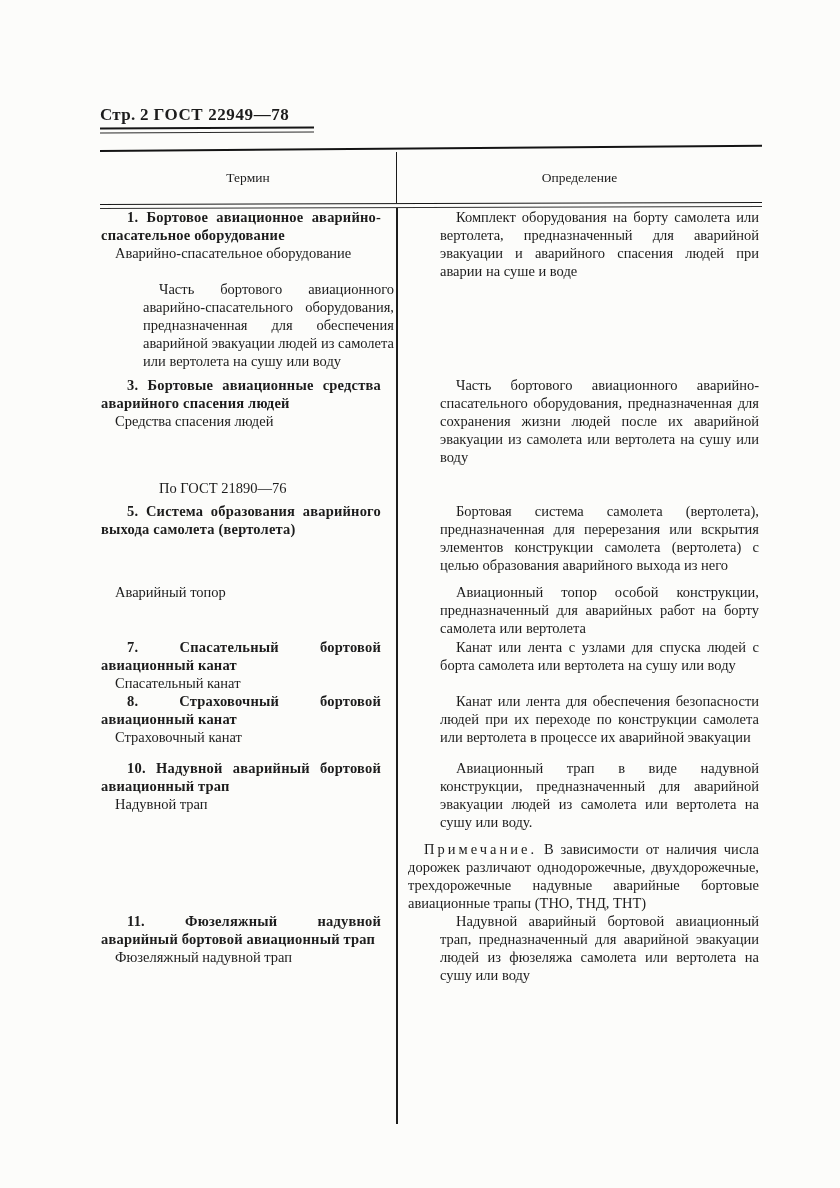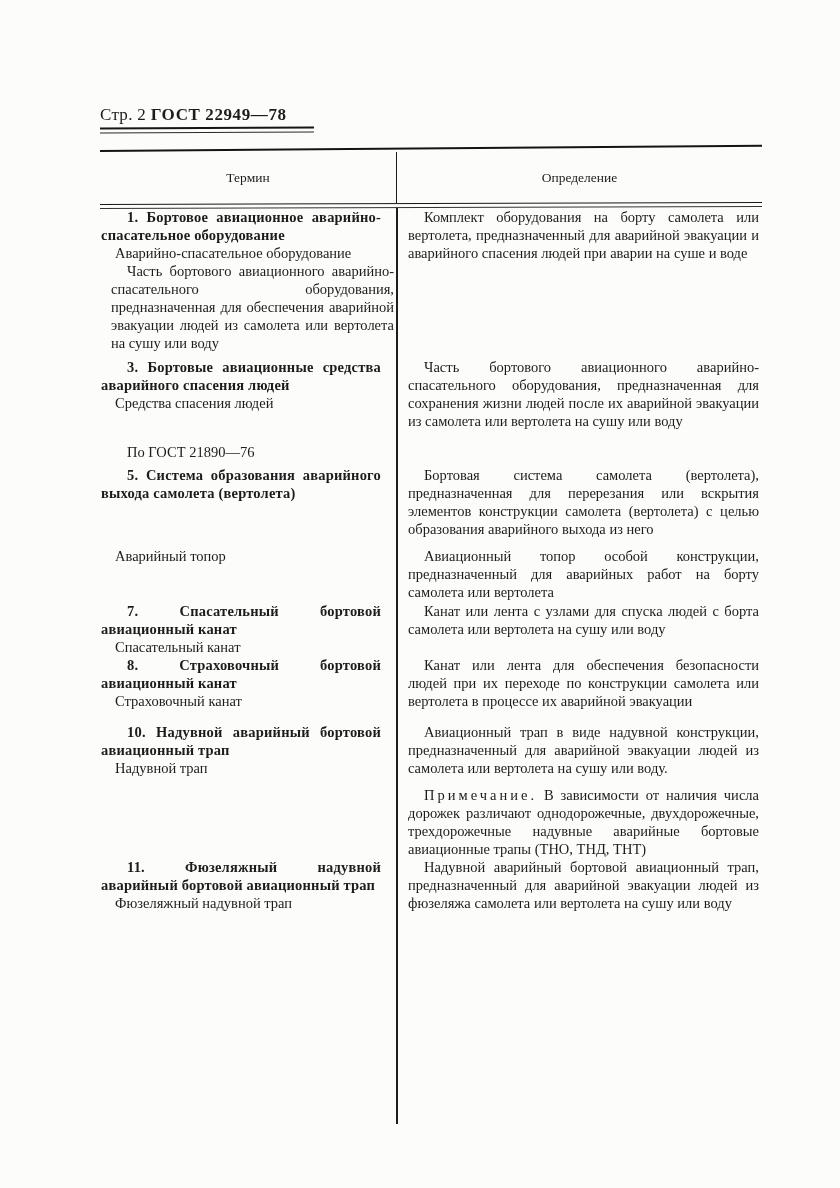--- a/index.html
+++ b/index.html
@@ -6,21 +6,21 @@
   .page{
     position:relative;width:840px;height:1188px;margin:0 auto;
     background:#fcfcfa;color:#1c1c1c;overflow:hidden;
     font-family:"Liberation Serif","DejaVu Serif",serif;
     font-size:14.5px;line-height:18px;
   }
   .content{position:absolute;left:100px;top:106px;width:662px;}
 
   
   .runhead{white-space:nowrap;font-size:17px;letter-spacing:.3px;}
-  .runhead .pg{font-weight:400;}
+  .runhead .pg{font-weight:700;}
   .runhead .doc{font-weight:800;letter-spacing:.6px;}
   .runhead-rule{width:214px;height:3px;margin-top:3px;
     border-top:2.5px solid #161616;border-bottom:1.2px solid #2a2a2a;
     transform:rotate(-.3deg);}
 
   
   .gtable{margin-top:17px;position:relative;}
   .top-rule{height:0;border-top:2.6px solid #141414;transform:rotate(-.45deg);transform-origin:left center;}
   .thead{display:grid;grid-template-columns:297px 1fr;height:51px;font-size:13.5px;}
   .th{display:flex;align-items:center;justify-content:center;}
@@ -29,21 +29,21 @@
   .tbody{position:relative;min-height:916px;}
   .tbody::before{content:"";position:absolute;left:296px;top:0;bottom:0;width:1.6px;background:#1d1d1d;}
 
   .row{display:grid;grid-template-columns:297px 1fr;}
   .cell{min-width:0;}
   .term{padding:0 16px 0 1px;}
   .def{padding:0 3px 0 11px;}
   p{margin:0;text-align:justify;}
   .term-main{font-weight:700;text-indent:26px;letter-spacing:.2px;}
   .term-syn{text-indent:14px;}
-  .def-text{text-indent:16px;}
+  .def-text{text-indent:16px;margin-left:32px;}
   .note{text-indent:16px;margin-top:9px;}
   .note-label{letter-spacing:3px;}
 
   
   .row{margin-top:0;}
   .row:nth-of-type(3){margin-top:6px;}
   .row:nth-of-type(4){margin-top:13px;}
   .row:nth-of-type(5){margin-top:5px;}
   .row:nth-of-type(6){margin-top:9px;}
   .row:nth-of-type(7){margin-top:1px;}

